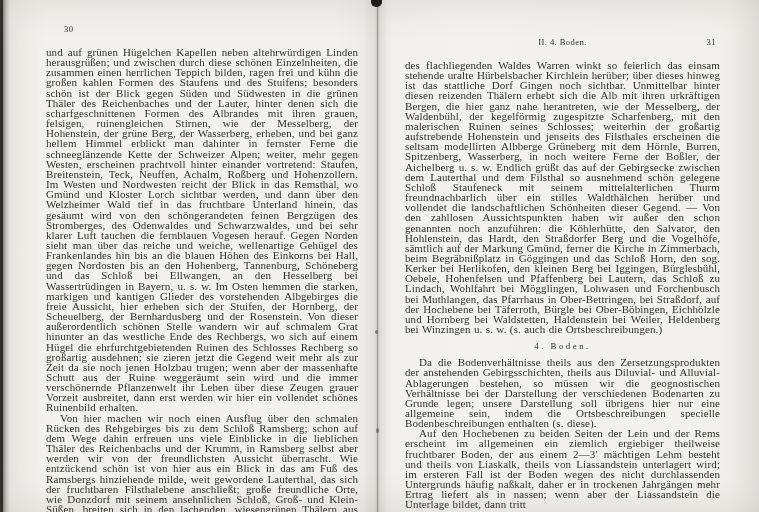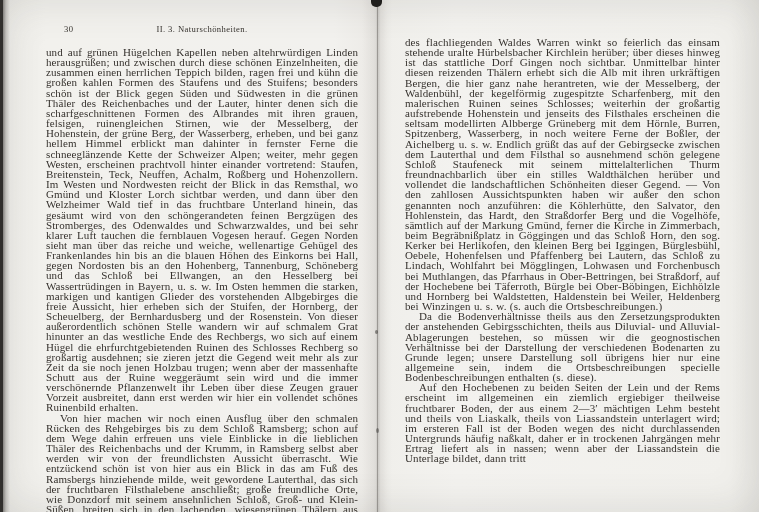--- a/index.html
+++ b/index.html
@@ -66,24 +66,28 @@
   <div class="edge-left"></div>
   <div class="gutter"></div>
   <div class="gutter-line"></div>
   <div class="gutter-notch-top"></div>
   <div class="speck1"></div>
   <div class="speck2"></div>
 
   <div class="page page-left">
     <div class="pheader">
       <span class="pagenum-left">30</span>
-      <span class="running">II. 3. Naturschönheiten.</span>
     </div>
     <p class="body">und auf grünen Hügelchen Kapellen neben altehrwürdigen Linden herausgrüßen; und zwischen durch diese schönen Einzelnheiten, die zusammen einen herrlichen Teppich bilden, ragen frei und kühn die großen kahlen Formen des Staufens und des Stuifens; besonders schön ist der Blick gegen Süden und Südwesten in die grünen Thäler des Reichenbaches und der Lauter, hinter denen sich die scharfgeschnittenen Formen des Albrandes mit ihren grauen, felsigen, ruinengleichen Stirnen, wie der Messelberg, der Hohenstein, der grüne Berg, der Wasserberg, erheben, und bei ganz hellem Himmel erblickt man dahinter in fernster Ferne die schneeglänzende Kette der Schweizer Alpen; weiter, mehr gegen Westen, erscheinen prachtvoll hinter einander vortretend: Staufen, Breitenstein, Teck, Neuffen, Achalm, Roßberg und Hohenzollern. Im Westen und Nordwesten reicht der Blick in das Remsthal, wo Gmünd und Kloster Lorch sichtbar werden, und dann über den Welzheimer Wald tief in das fruchtbare Unterland hinein, das gesäumt wird von den schöngerandeten feinen Bergzügen des Stromberges, des Odenwaldes und Schwarzwaldes, und bei sehr klarer Luft tauchen die fernblauen Vogesen herauf. Gegen Norden sieht man über das reiche und weiche, wellenartige Gehügel des Frankenlandes hin bis an die blauen Höhen des Einkorns bei Hall, gegen Nordosten bis an den Hohenberg, Tannenburg, Schöneberg und das Schloß bei Ellwangen, an den Hesselberg bei Wassertrüdingen in Bayern, u. s. w. Im Osten hemmen die starken, markigen und kantigen Glieder des vorstehenden Albgebirges die freie Aussicht, hier erheben sich der Stuifen, der Hornberg, der Scheuelberg, der Bernhardusberg und der Rosenstein. Von dieser außerordentlich schönen Stelle wandern wir auf schmalem Grat hinunter an das westliche Ende des Rechbergs, wo sich auf einem Hügel die ehrfurchtgebietenden Ruinen des Schlosses Rechberg so großartig ausdehnen; sie zieren jetzt die Gegend weit mehr als zur Zeit da sie noch jenen Holzbau trugen; wenn aber der massenhafte Schutt aus der Ruine weggeräumt sein wird und die immer verschönernde Pflanzenwelt ihr Leben über diese Zeugen grauer Vorzeit ausbreitet, dann erst werden wir hier ein vollendet schönes Ruinenbild erhalten.</p>
     <p class="body indent">Von hier machen wir noch einen Ausflug über den schmalen Rücken des Rehgebirges bis zu dem Schloß Ramsberg; schon auf dem Wege dahin erfreuen uns viele Einblicke in die lieblichen Thäler des Reichenbachs und der Krumm, in Ramsberg selbst aber werden wir von der freundlichsten Aussicht überrascht. Wie entzückend schön ist von hier aus ein Blick in das am Fuß des Ramsbergs hinziehende milde, weit gewordene Lauterthal, das sich der fruchtbaren Filsthalebene anschließt; große freundliche Orte, wie Donzdorf mit seinem ansehnlichen Schloß, Groß- und Klein-Süßen, breiten sich in den lachenden, wiesengrünen Thälern aus und vom Saum</p>
   </div>
 
   <div class="page page-right">
+    <div class="pheader">
+      <span class="running">II. 4. Boden.</span>
+      <span class="pagenum-right">31</span>
+    </div>
     <p class="body">des flachliegenden Waldes Warren winkt so feierlich das einsam stehende uralte Hürbelsbacher Kirchlein herüber; über dieses hinweg ist das stattliche Dorf Gingen noch sichtbar. Unmittelbar hinter diesen reizenden Thälern erhebt sich die Alb mit ihren urkräftigen Bergen, die hier ganz nahe herantreten, wie der Messelberg, der Waldenbühl, der kegelförmig zugespitzte Scharfenberg, mit den malerischen Ruinen seines Schlosses; weiterhin der großartig aufstrebende Hohenstein und jenseits des Filsthales erscheinen die seltsam modellirten Albberge Grüneberg mit dem Hörnle, Burren, Spitzenberg, Wasserberg, in noch weitere Ferne der Boßler, der Aichelberg u. s. w. Endlich grüßt das auf der Gebirgsecke zwischen dem Lauterthal und dem Filsthal so ausnehmend schön gelegene Schloß Staufeneck mit seinem mittelalterlichen Thurm freundnachbarlich über ein stilles Waldthälchen herüber und vollendet die landschaftlichen Schönheiten dieser Gegend. — Von den zahllosen Aussichtspunkten haben wir außer den schon genannten noch anzuführen: die Köhlerhütte, den Salvator, den Hohlenstein, das Hardt, den Straßdorfer Berg und die Vogelhöfe, sämtlich auf der Markung Gmünd, ferner die Kirche in Zimmerbach, beim Begräbnißplatz in Göggingen und das Schloß Horn, den sog. Kerker bei Herlikofen, den kleinen Berg bei Iggingen, Bürglesbühl, Oebele, Hohenfelsen und Pfaffenberg bei Lautern, das Schloß zu Lindach, Wohlfahrt bei Mögglingen, Lohwasen und Forchenbusch bei Muthlangen, das Pfarrhaus in Ober-Bettringen, bei Straßdorf, auf der Hochebene bei Täferroth, Bürgle bei Ober-Böbingen, Eichhölzle und Hornberg bei Waldstetten, Haldenstein bei Weiler, Heldenberg bei Winzingen u. s. w. (s. auch die Ortsbeschreibungen.)</p>
+    <h4 class="section-heading">4. Boden.</h4>
     <p class="body indent">Da die Bodenverhältnisse theils aus den Zersetzungsprodukten der anstehenden Gebirgsschichten, theils aus Diluvial- und Alluvial-Ablagerungen bestehen, so müssen wir die geognostischen Verhältnisse bei der Darstellung der verschiedenen Bodenarten zu Grunde legen; unsere Darstellung soll übrigens hier nur eine allgemeine sein, indem die Ortsbeschreibungen specielle Bodenbeschreibungen enthalten (s. diese).</p>
     <p class="body indent">Auf den Hochebenen zu beiden Seiten der Lein und der Rems erscheint im allgemeinen ein ziemlich ergiebiger theilweise fruchtbarer Boden, der aus einem 2—3′ mächtigen Lehm besteht und theils von Liaskalk, theils von Liassandstein unterlagert wird; im ersteren Fall ist der Boden wegen des nicht durchlassenden Untergrunds häufig naßkalt, daher er in trockenen Jahrgängen mehr Ertrag liefert als in nassen; wenn aber der Liassandstein die Unterlage bildet, dann tritt</p>
   </div>
 </div>
 
 </body></html>

